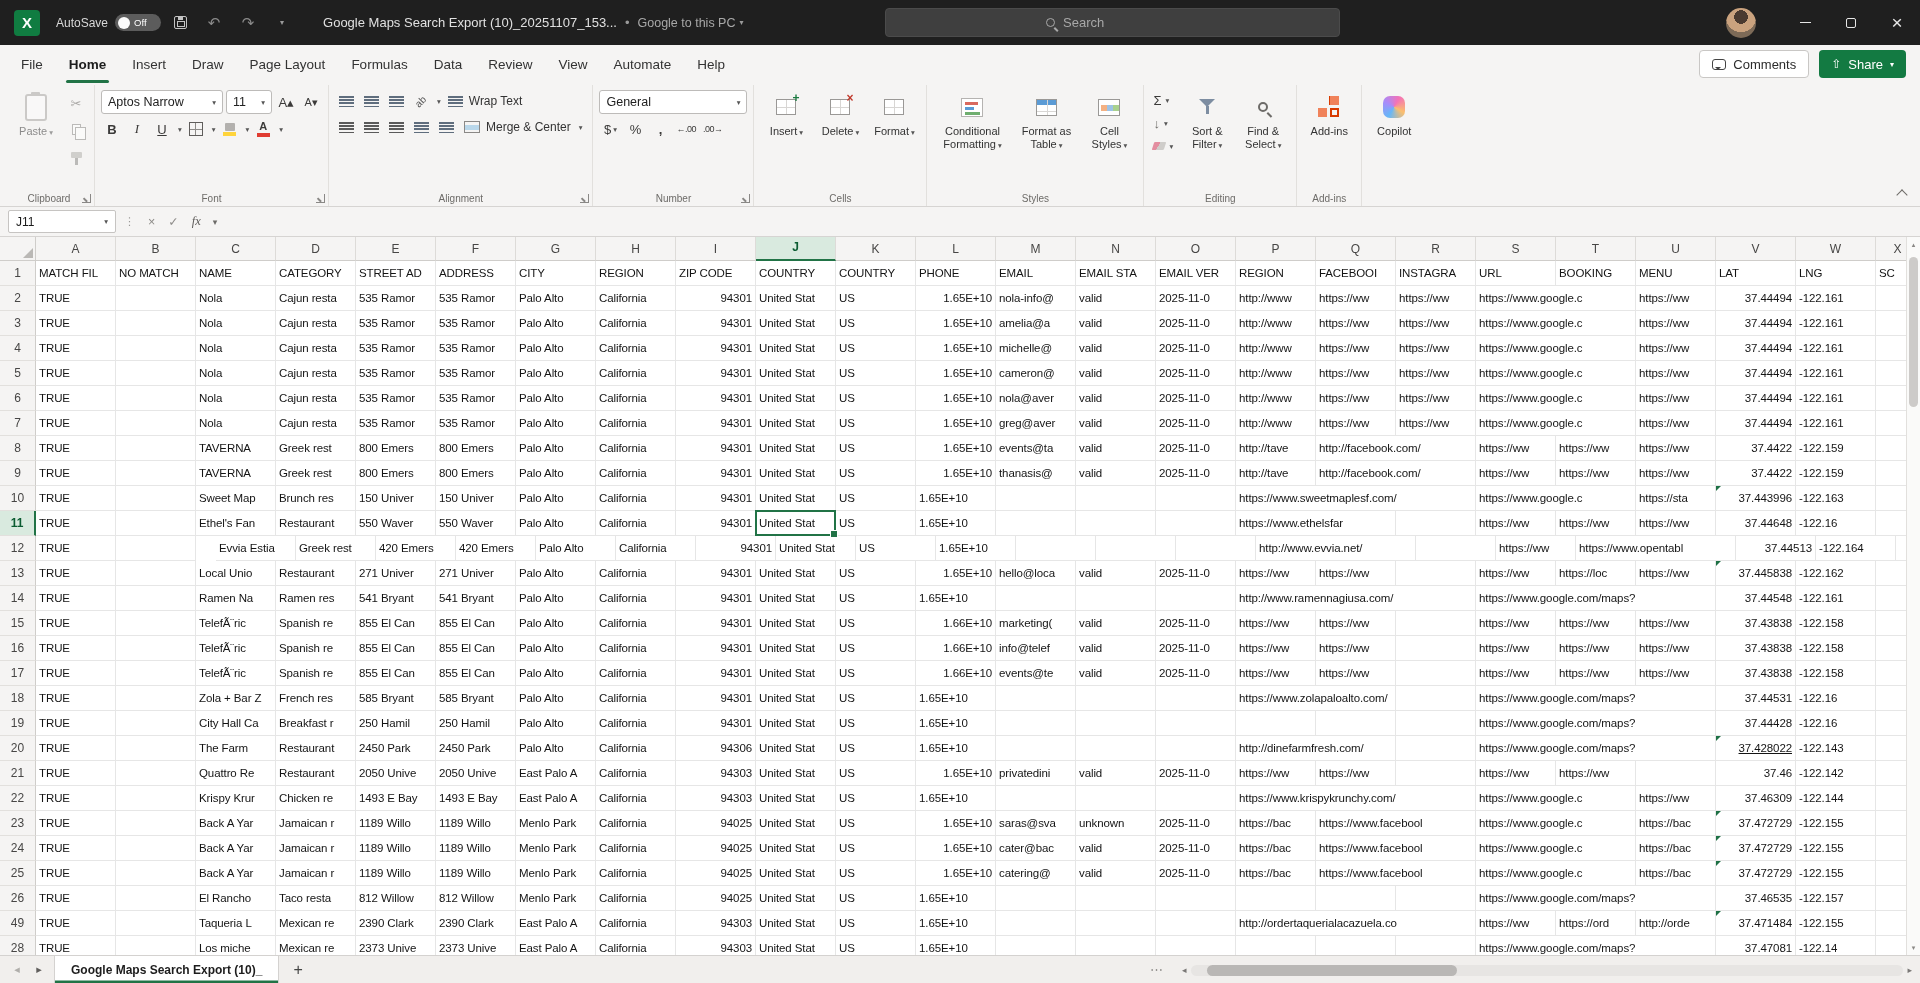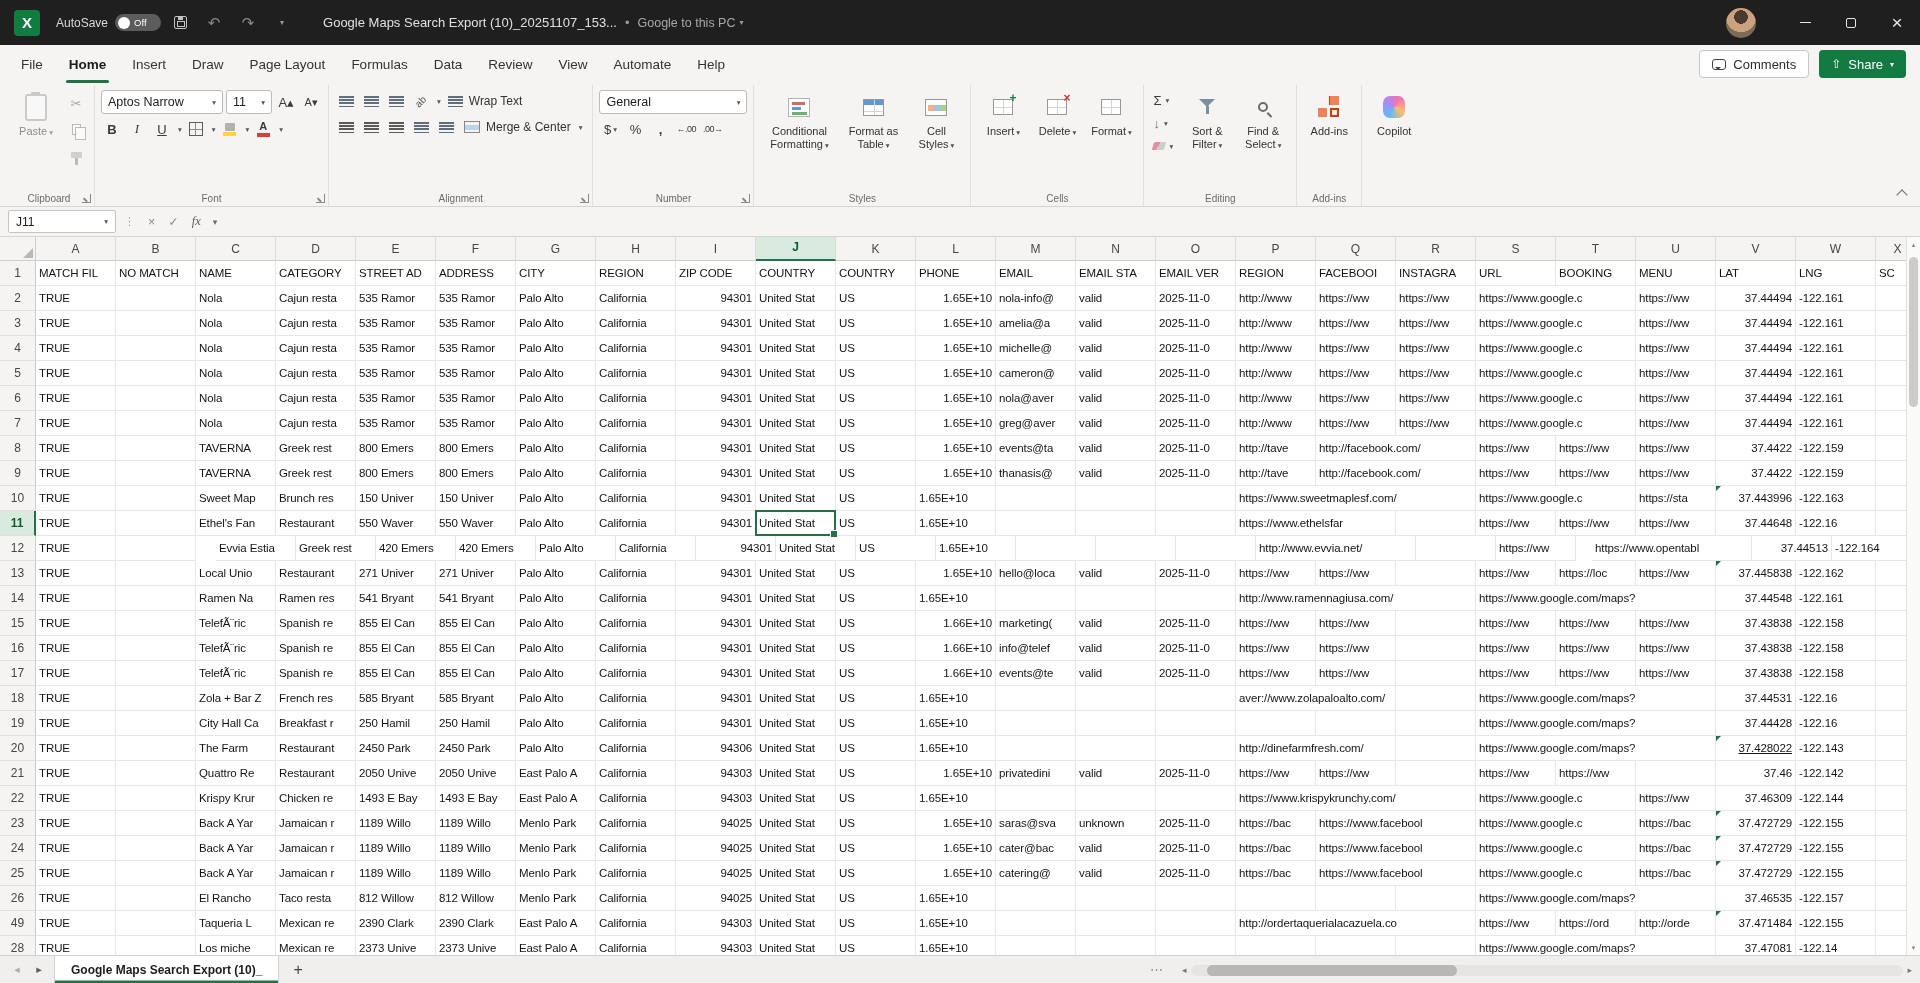--- a/index.html
+++ b/index.html
@@ -188,20 +188,24 @@
       <span class="tchev">▾</span>
     </div>
   <div class="doctitle">
     <span>Google Maps Search Export (10)_20251107_153...</span>
     <span class="dsep">•</span>
     <span class="saved">
       <span>Google to this PC</span>
       <span class="tchev">▾</span>
     </span>
   </div>
+  <div class="searchbox">
+    <span class="mag"></span>
+    <span class="searchtxt">Search</span>
+  </div>
   <div class="tbright">
     <div class="avatar"></div>
     <div class="winbtn">
         <span class="minbar"></span>
       </div>
     <div class="winbtn">
         <span class="maxsq"></span>
       </div>
     <div class="winbtn">
         <span class="closex">×</span>
@@ -375,64 +379,64 @@
             <span class="decico">.00→</span>
           </span>
       </div>
     </div>
     <div class="glbl">Number</div>
     <span class="launch"></span>
   </div>
 
   <div class="rgroup">
     <div class="rgc">
+      <div class="bigbtn">
+        <div class="bi">
+            <span class="cellico ins"></span>
+          </div>
+        <div><span>Insert</span><span class="chev">▾</span></div>
+      </div>
+      <div class="bigbtn">
+        <div class="bi">
+            <span class="cellico del"></span>
+          </div>
+        <div><span>Delete</span><span class="chev">▾</span></div>
+      </div>
+      <div class="bigbtn">
+        <div class="bi">
+            <span class="cellico"></span>
+          </div>
+        <div><span>Format</span><span class="chev">▾</span></div>
+      </div>
+    </div>
+    <div class="glbl">Cells</div>
+  </div>
+
+  <div class="rgroup">
+    <div class="rgc">
       <div class="bigbtn" style="max-width:78px">
         <div class="bi">
             <span class="cficon"></span>
           </div>
         <div><span>Conditional Formatting</span><span class="chev">▾</span></div>
       </div>
       <div class="bigbtn" style="max-width:66px">
         <div class="bi">
             <span class="faticon"></span>
           </div>
         <div><span>Format as Table</span><span class="chev">▾</span></div>
       </div>
       <div class="bigbtn" style="max-width:56px">
         <div class="bi">
             <span class="csicon"></span>
           </div>
         <div><span>Cell Styles</span><span class="chev">▾</span></div>
       </div>
     </div>
     <div class="glbl">Styles</div>
-  </div>
-
-  <div class="rgroup">
-    <div class="rgc">
-      <div class="bigbtn">
-        <div class="bi">
-            <span class="cellico ins"></span>
-          </div>
-        <div><span>Insert</span><span class="chev">▾</span></div>
-      </div>
-      <div class="bigbtn">
-        <div class="bi">
-            <span class="cellico del"></span>
-          </div>
-        <div><span>Delete</span><span class="chev">▾</span></div>
-      </div>
-      <div class="bigbtn">
-        <div class="bi">
-            <span class="cellico"></span>
-          </div>
-        <div><span>Format</span><span class="chev">▾</span></div>
-      </div>
-    </div>
-    <div class="glbl">Cells</div>
   </div>
 
   <div class="rgroup">
     <div class="rgc">
       <div class="editsmalls">
         <span class="esb">
             <span>Σ</span>
             <span class="chev">▾</span>
           </span>
         <span class="esb">
@@ -1412,21 +1416,21 @@
         </div>
         <div class="cell" style="width: 80px;">
           <span class="t"></span>
         </div>
         <div class="cell" style="width: 80px;">
           <span class="t"></span>
         </div>
         <div class="cell" style="width: 80px;">
           <span class="t">https://ww</span>
         </div>
-        <div class="cell spill" style="width: 80px; margin-left: 16px;">
+        <div class="cell spill" style="width: 80px;">
           <span class="t" style="max-width: 152px;">https://www.opentabl</span>
         </div>
         <div class="cell" style="width: 80px;">
           <span class="t"></span>
         </div>
         <div class="cell" style="width: 80px;">
           <span class="t num">37.44513</span>
         </div>
         <div class="cell spill" style="width: 80px;">
           <span class="t num" style="max-width: 152px;">-122.164</span>
@@ -1851,21 +1855,21 @@
         <div class="cell" style="width: 80px;">
           <span class="t"></span>
         </div>
         <div class="cell" style="width: 80px;">
           <span class="t"></span>
         </div>
         <div class="cell" style="width: 80px;">
           <span class="t"></span>
         </div>
         <div class="cell spill" style="width: 80px;">
-          <span class="t" style="max-width: 232px;">aver://www.zolapaloalto.com/</span>
+          <span class="t" style="max-width: 232px;">https://www.zolapaloalto.com/</span>
         </div>
         <div class="cell" style="width: 80px;">
           <span class="t"></span>
         </div>
         <div class="cell" style="width: 80px;">
           <span class="t"></span>
         </div>
         <div class="cell spill" style="width: 80px;">
           <span class="t" style="max-width: 232px;">https://www.google.com/maps?</span>
         </div>

